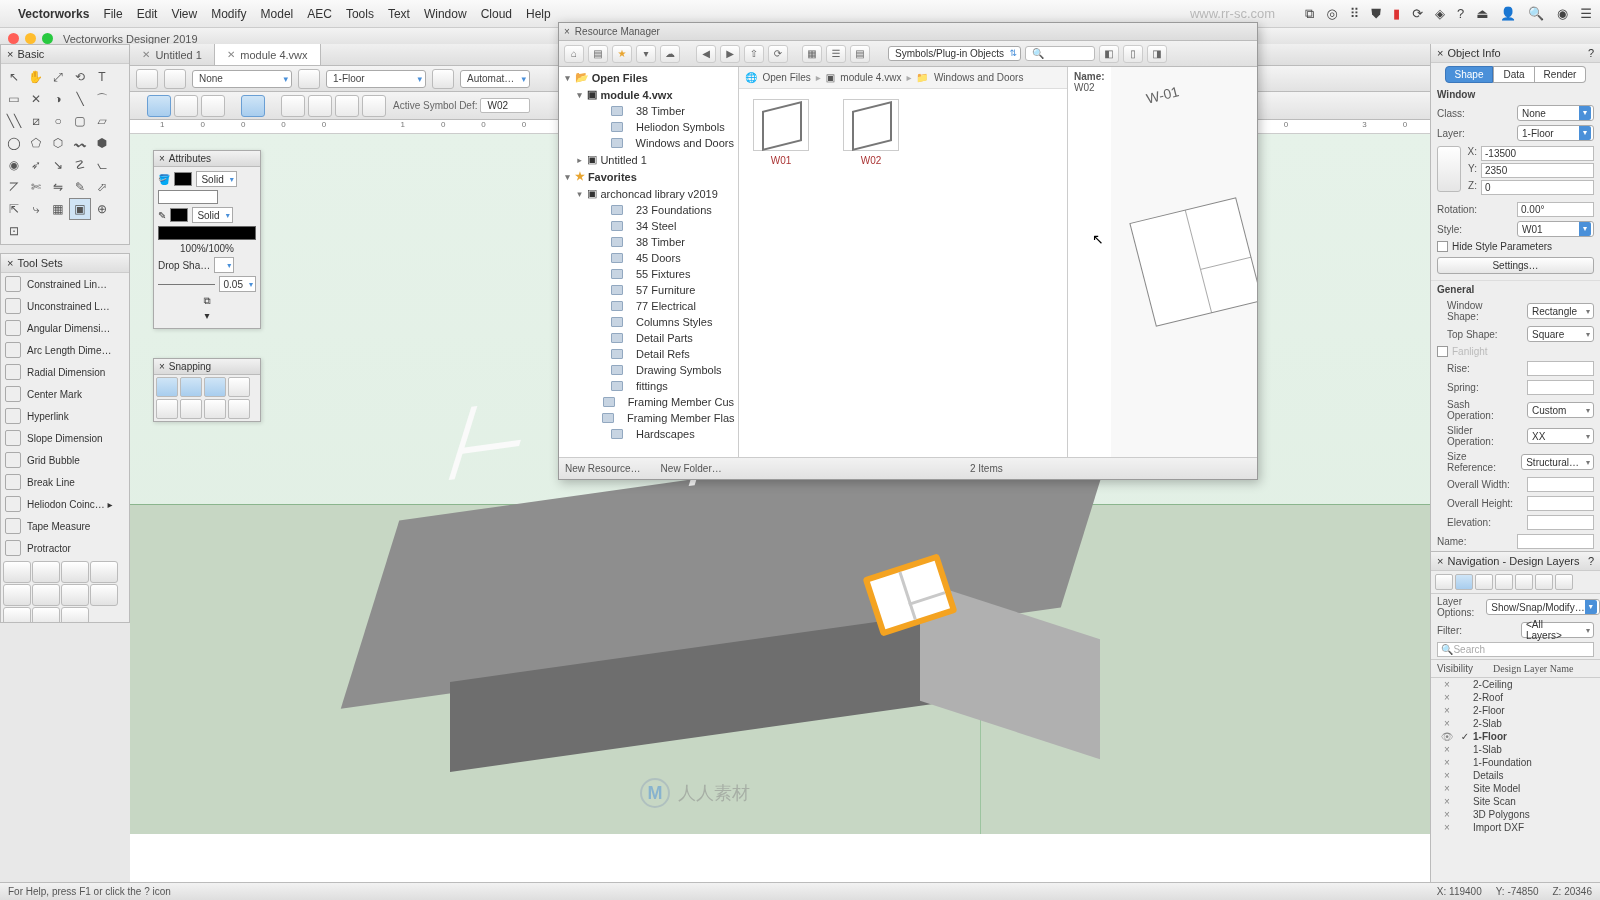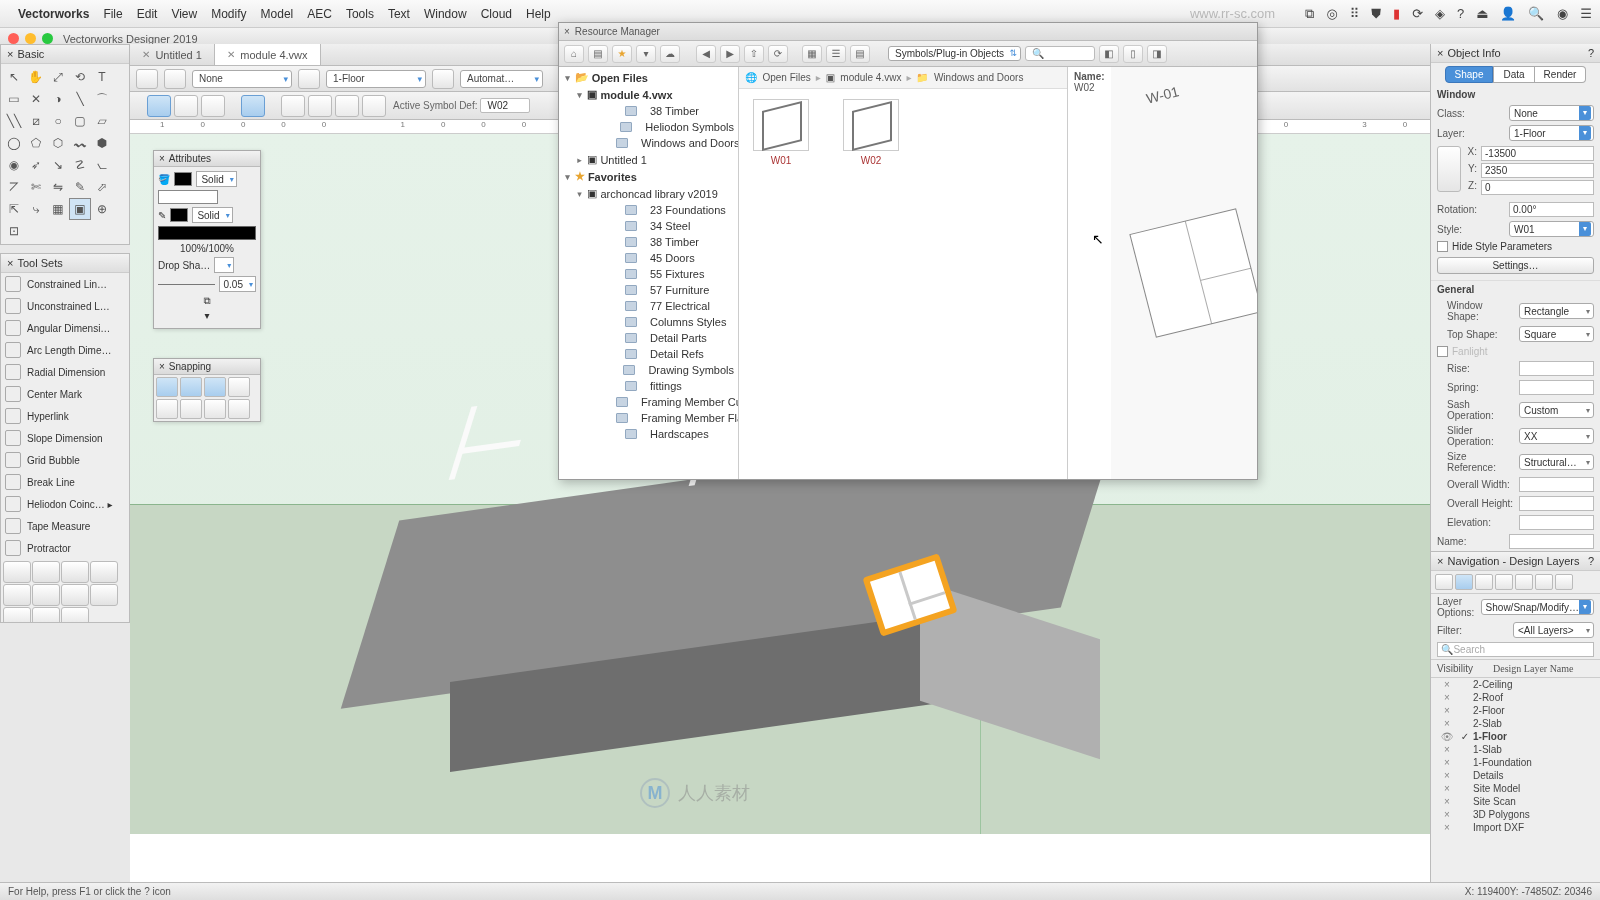--- a/index.html
+++ b/index.html
@@ -99,21 +99,21 @@
 .rm-sel { flex:0 0 auto; border:1px solid #aaa; background:#fff; border-radius:3px; padding:1px 16px 1px 6px; font-size:10px; position:relative; }
 .rm-sel::after { content:"⇅"; position:absolute; right:3px; font-size:9px; color:#4a90d9; }
 .rm-search { border:1px solid #bbb; background:#fff; border-radius:3px; padding:1px 6px; font-size:10px; color:#aaa; width:70px; }
 .rm-body { flex:1; display:flex; overflow:hidden; }
 .rm-tree { width:180px; border-right:1px solid #ccc; background:#fff; overflow:auto; font-size:11px; padding:2px 0; }
 .tree-item { padding:2px 4px; display:flex; align-items:center; gap:3px; white-space:nowrap; cursor:default; }
 .tree-item .ar { width:9px; font-size:9px; color:#777; text-align:center; }
 .tree-item .fi { width:12px; height:10px; background:#c7d4e2; border:1px solid #92a8c0; border-radius:1px; flex-shrink:0; }
 .tree-item .fstar { color:#e8a531; font-size:11px; }
 .tree-item.bold { font-weight:600; }
-.tree-item.l1 { padding-left:16px; } .tree-item.l2 { padding-left:44px;gap:13px; }
+.tree-item.l1 { padding-left:16px; } .tree-item.l2 { padding-left:30px;gap:13px; }
 .rm-main { flex:1; display:flex; flex-direction:column; }
 .rm-crumb { height:22px; background:#f4f4f4; border-bottom:1px solid #ddd; display:flex; align-items:center; padding:0 6px; gap:5px; font-size:10px; color:#555; }
 .rm-crumb .sep { color:#aaa; }
 .rm-grid { flex:1; background:#fff; padding:10px; display:flex; gap:26px; align-content:flex-start; position:relative; }
 .rm-item { width:64px; text-align:center; font-size:10px; color:#a33; }
 .rm-item .th { width:56px; height:52px; border:1px solid #ccc; background:#fff; margin:0 auto 4px; position:relative; display:flex; align-items:center; justify-content:center; }
 .rm-item .th::after { content:""; position:absolute; left:8px; top:6px; width:36px; height:36px; border:2px solid #777; transform:skewY(-14deg); }
 .rm-preview { width:190px; border-left:1px solid #ccc; background:#fff; display:flex; font-size:10px; }
 .rm-preview .nm { padding:4px 6px; color:#555; }
 .rm-preview .pv { flex:0 0 170px; display:flex; align-items:center; justify-content:center; background:#f8f8f8; position:relative; }
@@ -129,21 +129,21 @@
 .rm-foot .mid { flex:1; text-align:center; }
 .rm-cursor { position:absolute; left:353px; top:142px; font-size:14px; color:#000; pointer-events:none; }
 
 
 .right { position:absolute; right:0; top:44px; width:170px; bottom:18px; background:#eee; border-left:1px solid #bbb; display:flex; flex-direction:column; font-size:10px; overflow:hidden; }
 .panel-hd { background:linear-gradient(#f3f3f3,#dedede); padding:3px 6px; border-bottom:1px solid #ccc; display:flex; align-items:center; gap:4px; font-size:11px; }
 .seg { display:flex; justify-content:center; padding:3px 0; gap:0; }
 .seg .s { padding:2px 9px; border:1px solid #aaa; background:#fff; font-size:10px; }
 .seg .s:first-child { border-radius:4px 0 0 4px; } .seg .s:last-child { border-radius:0 4px 4px 0; border-left:none; }
 .seg .s.on { background:#4a90d9; color:#fff; border-color:#3b77bb; }
-.prow { display:flex; align-items:center; padding:2px 6px; gap:4px; }
+.prow { display:flex; align-items:center; padding:2px 6px; gap:12px; }
 .prow .pl { width:68px; color:#555; } .prow .pl.in { padding-left:10px; width:78px; }
 .prow .pv { flex:1; }
 .psel { border:1px solid #aaa; background:#fff; border-radius:3px; padding:0 14px 0 4px; position:relative; height:16px; display:flex; align-items:center; }
 .psel.blue::after { content:"▾"; position:absolute; right:2px; font-size:8px; background:#4a90d9; color:#fff; width:12px; text-align:center; border-radius:0 2px 2px 0; height:14px; line-height:14px; top:0; }
 .psel::after { content:"▾"; position:absolute; right:3px; font-size:8px; color:#777; }
 .pinput { border:1px solid #bbb; background:#fff; padding:0 3px; height:15px; display:flex; align-items:center; }
 .sect { padding:3px 6px; font-weight:600; color:#444; }
 .sect.sub { padding-left:6px; border-top:1px solid #ddd; margin-top:3px; }
 .dim { color:#bbb; }
 .coord-block { display:flex; padding:3px 6px; gap:4px; }
@@ -162,21 +162,21 @@
 .layer-head .c1{width:56px;} .layer-head .c2{flex:1;font-family:Liberation Serif, serif;}
 .layer-row { display:flex; align-items:center; padding:1px 6px; }
 .layer-row .vis { width:20px; text-align:center; color:#888; font-size:10px; }
 .layer-row .chk2 { width:16px; text-align:center; color:#444; font-size:10px; }
 .layer-row .nm { flex:1; font-size:10px; color:#444; }
 .layer-row.bold .nm { font-weight:700; }
 .nav-filter { border-bottom:1px solid #ccc; }
 
 
 .status { position:absolute; left:0; right:0; bottom:0; height:18px; background:linear-gradient(#f2f2f2,#dedede); border-top:1px solid #bbb; display:flex; align-items:center; padding:0 8px; font-size:10px; color:#555; }
-.status .r { margin-left:auto; display:flex; }
+.status .r { margin-left:auto; display:flex; gap:14px; }
 </style>
 </head>
 <body>
 
 <div class="menubar">
   <span class="apple"></span>
   <span class="app">Vectorworks</span>
   <span class="menu">File</span>
   <span class="menu">Edit</span>
   <span class="menu">View</span>
@@ -350,21 +350,21 @@
     <div class="vb-btn"></div>
     <div class="vb-btn"></div>
     <div class="vb-sel" style="width:100px">
         <span>None</span>
       </div>
     <div class="vb-btn"></div>
     <div class="vb-sel" style="width:100px">
         <span>1-Floor</span>
       </div>
     <div class="vb-btn"></div>
-    <div class="vb-sel" style="width:83px">
+    <div class="vb-sel" style="width:70px">
         <span>Automat…</span>
       </div>
   </div>
   <div class="modebar">
     <span style="width:8px"></span>
     <div class="mode-btn on"></div>
     <div class="mode-btn"></div>
     <div class="mode-btn"></div>
     <span style="width:10px"></span>
     <div class="mode-btn on"></div>
@@ -607,20 +607,26 @@
           <div class="lbl">W-01</div>
         </div>
       <div class="strip">
         <div class="sb"></div>
         <div class="sb"></div>
         <div class="sb"></div>
       </div>
       <div class="data">Data</div>
     </div>
   </div>
+  <div class="rm-foot">
+    <span>New Resource…</span>
+    <span style="width:20px"></span>
+    <span>New Folder…</span>
+    <span class="mid">2 Items</span>
+  </div>
 </div>
 
 <div class="right">
   <div class="panel-hd">
       <span>×</span>
       <span>Object Info</span>
       <span style="flex:1"></span>
       <span>?</span>
     </div>
   <div class="seg">

